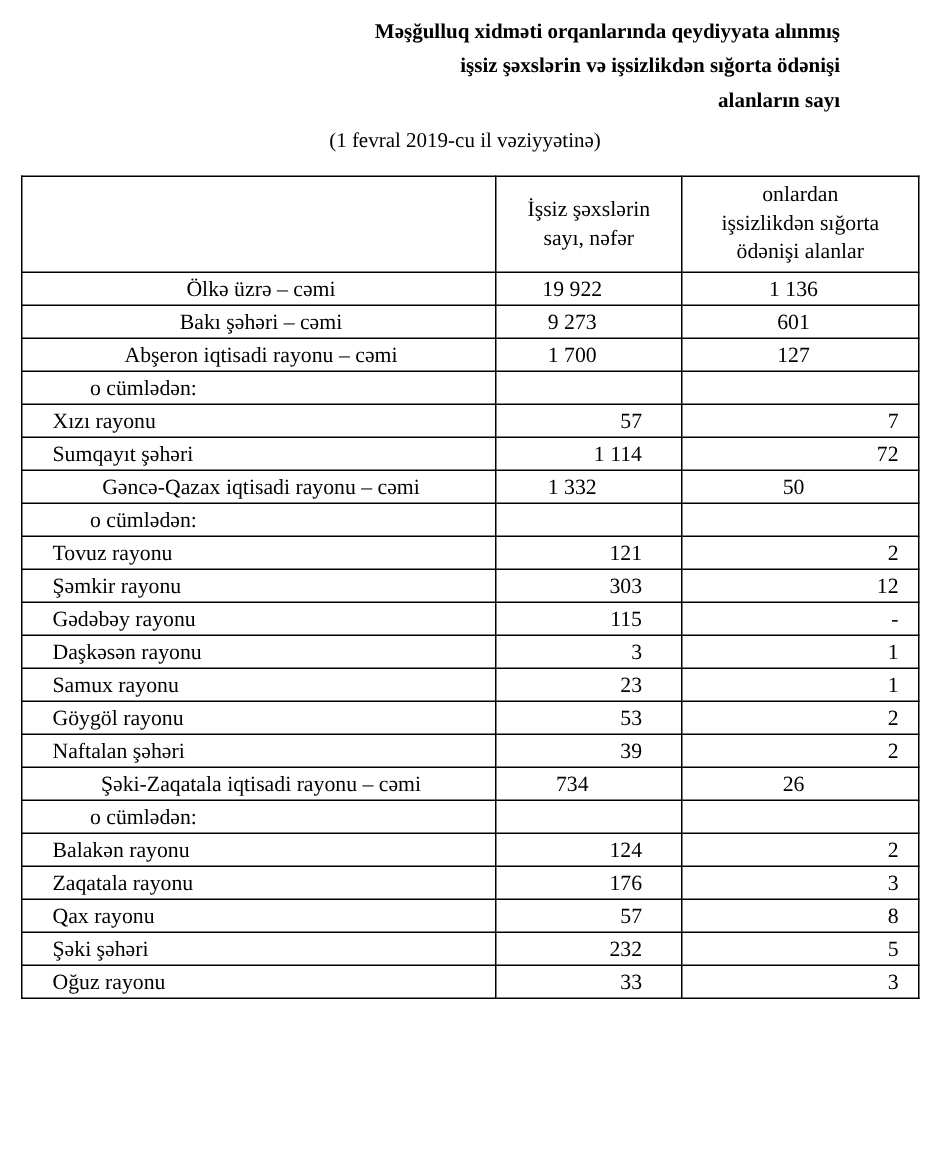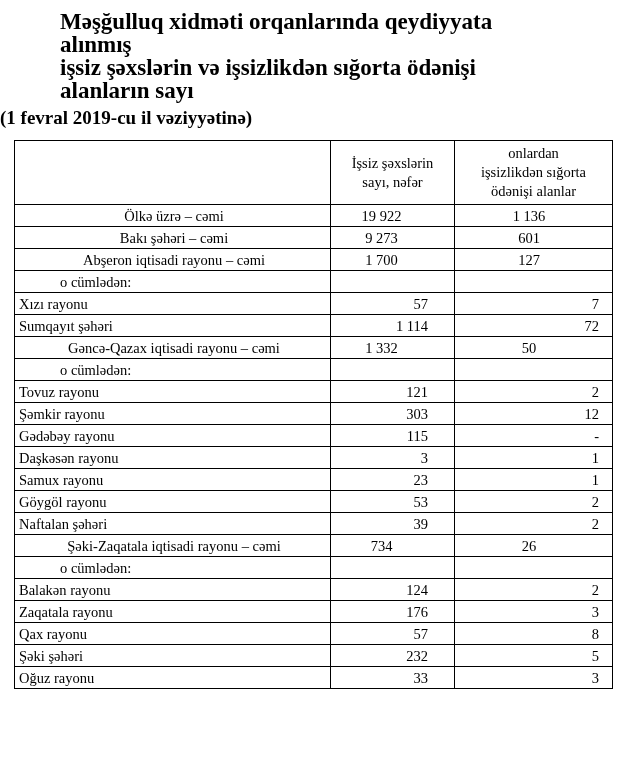--- a/index.html
+++ b/index.html
@@ -14,32 +14,32 @@
     color: #000000;
     overflow: hidden;
   }
   .page {
     box-sizing: border-box;
     width: 620px;
     height: 771px;
     padding-top: 10px;
   }
   .title {
-    text-align: left;
+    text-align: right;
     font-weight: bold;
-    font-size: 23px;
+    font-size: 14px;
     line-height: 23px;
     margin: 0 60px;
     white-space: pre-line;
   }
   .subtitle {
-    font-size: 19px;
+    text-align: center;
+    font-size: 14px;
     line-height: 20px;
     margin-top: 6px;
-    font-weight: bold;
   }
   table.data-table {
     border-collapse: collapse;
     table-layout: fixed;
     width: 598px;
     margin: 12px 0 0 14px;
     font-size: 14.5px;
   }
   .data-table td, .data-table th {
     border: 1px solid #000000;
@@ -59,21 +59,21 @@
     height: 19px;
     line-height: 18px;
   }
   td.label { text-align: left; }
   td.num   { text-align: right; }
   td.num2  { padding-right: 26px; }
   td.num3  { padding-right: 13px; }
   tr.row-section td { font-weight: normal; text-align: center; }
   tr.row-section td.label { padding-left: 7px; }
   tr.row-sub td.label     { padding-left: 45px; }
-  tr.row-normal td.label  { padding-left: 4px; }
+  tr.row-normal td.label  { padding-left: 20px; }
 </style>
 </head>
 <body>
 
 <div class="page">
   <div class="title">Məşğulluq xidməti orqanlarında qeydiyyata alınmış
 işsiz şəxslərin və işsizlikdən sığorta ödənişi
 alanların sayı</div>
   <div class="subtitle">(1 fevral 2019-cu il vəziyyətinə)</div>
 

